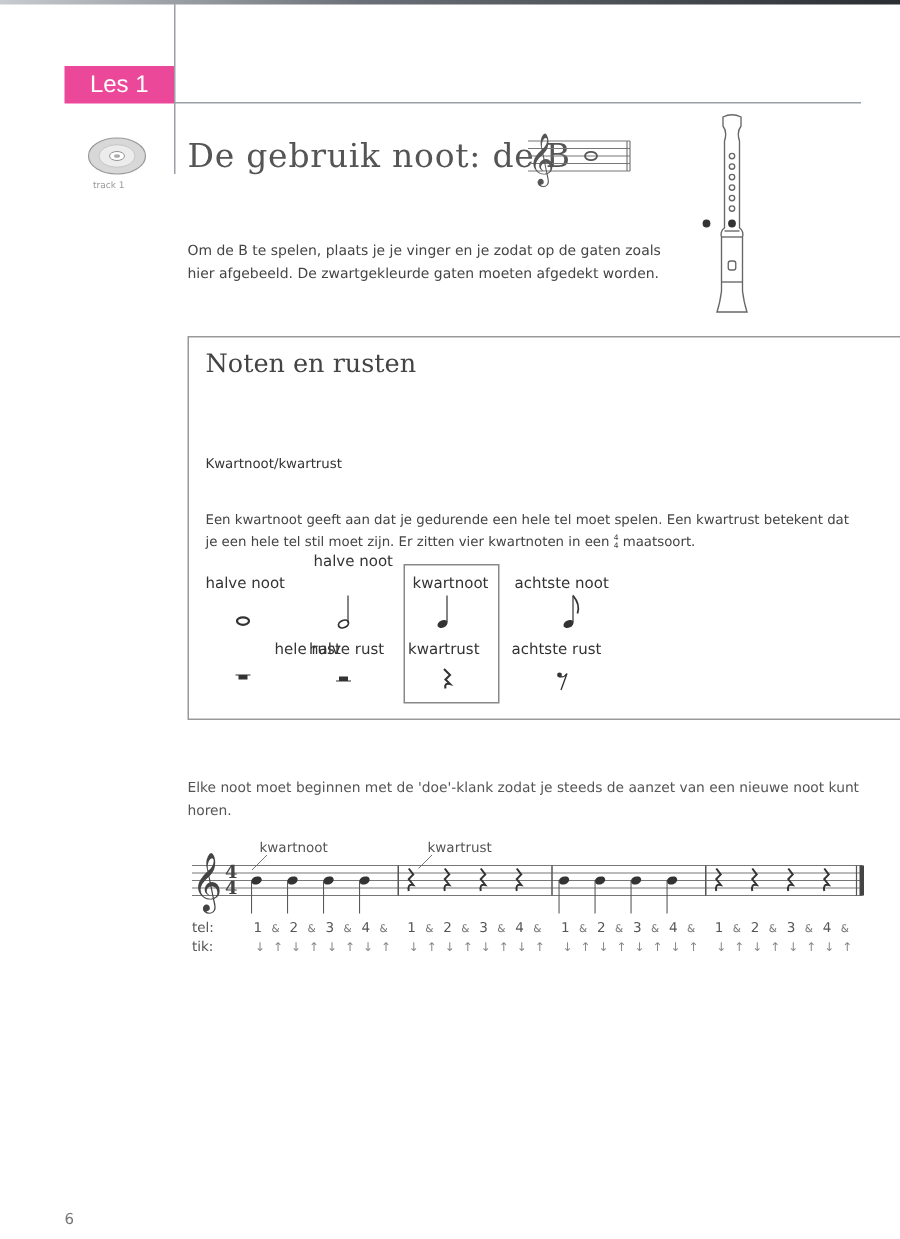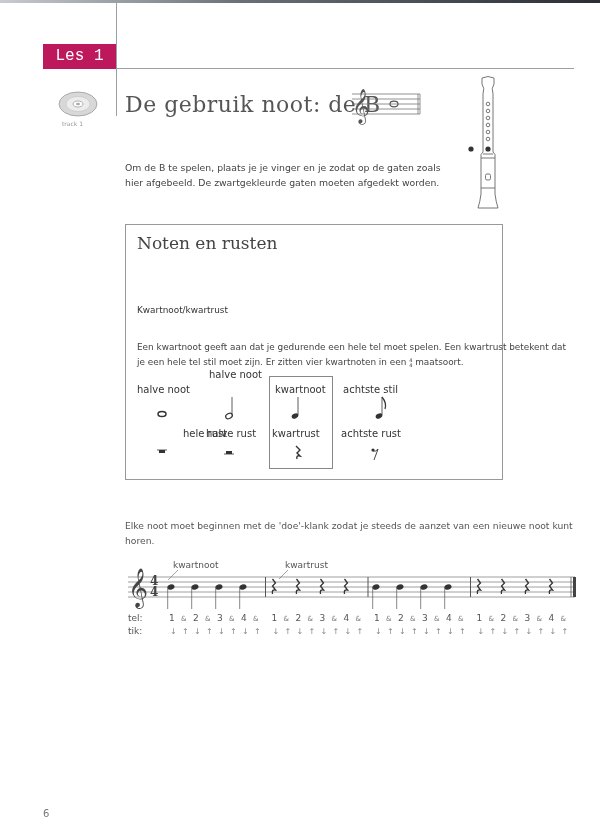--- a/index.html
+++ b/index.html
@@ -1,27 +1,27 @@
 <!DOCTYPE html>
 <html><head>
 <meta charset="utf-8">
 <style>
   html,body{margin:0;padding:0;background:#fff;}
   body{width:600px;height:826px;position:relative;overflow:hidden;font-family:"DejaVu Sans",sans-serif;color:#333;}
   .topbar{position:absolute;left:0;top:0;width:600px;height:3px;background:linear-gradient(90deg,#c8ccd0,#6b7078 40%,#2a2e33);}
   .vline{position:absolute;left:116px;top:0;width:1px;height:116px;background:#9aa0a6;}
   .hline{position:absolute;left:116px;top:68px;width:458px;height:1px;background:#9aa0a6;}
-  .les{position:absolute;left:43px;top:44px;width:73px;height:25px;background:#be185d;color:#fff;font-family:Liberation Mono, monospace;font-size:16px;line-height:25px;text-align:center;}
+  .les{position:absolute;left:43px;top:44px;width:73px;height:25px;background:#ec4899;color:#fff;font-family:Liberation Sans, sans-serif;font-size:16px;line-height:25px;text-align:center;}
   .cd{position:absolute;left:57px;top:89px;}
   .cd-label{position:absolute;left:62px;top:120px;font-size:6px;color:#999;}
   .title{position:absolute;left:125px;top:92px;font-family:"DejaVu Serif",serif;font-size:22px;color:#555;letter-spacing:0.5px;}
   .title-staff{position:absolute;left:348px;top:84px;}
   .recorder{position:absolute;left:462px;top:74px;}
   .intro{position:absolute;left:125px;top:160px;width:330px;font-size:9.3px;line-height:15px;color:#444;}
-  .box{position:absolute;left:125px;top:224px;width:378px;height:256px;border:1px solid #999;box-sizing:border-box;}
+  .box{position:absolute;left:125px;top:224px;width:476px;height:256px;border:1px solid #999;box-sizing:border-box;}
   .box h2{position:absolute;left:11px;top:8px;margin:0;font-family:"DejaVu Serif",serif;font-weight:normal;font-size:17px;color:#444;}
   .box .p1{position:absolute;left:11px;top:40px;width:430px;font-size:8.9px;line-height:15px;color:#444;}
   .box .sub{position:absolute;left:11px;top:80px;font-size:8.9px;color:#333;}
   .box .p2{position:absolute;left:11px;top:115px;width:430px;font-size:8.9px;line-height:15px;color:#444;}
   .frac{display:inline-block;font-size:5px;line-height:5px;vertical-align:middle;text-align:center;}
   .hl{position:absolute;left:143px;top:151px;width:64px;height:93px;border:1px solid #888;box-sizing:border-box;}
   .nl{position:absolute;font-size:10px;color:#333;}
   .sym{position:absolute;}
   .intro2{position:absolute;left:125px;top:518px;width:455px;font-size:9.2px;line-height:15px;color:#555;}
   .music{position:absolute;left:120px;top:555px;}
@@ -85,21 +85,21 @@
 <div class="box">
   <h2>Noten en rusten</h2>
   <div class="sub">Kwartnoot/kwartrust</div>
   <div class="p2"><span>Een kwartnoot geeft aan dat je gedurende een hele tel moet spelen. Een kwartrust betekent dat je een hele tel stil moet zijn. Er zitten vier kwartnoten in een </span><span class="frac"><span>4</span><br><span>4</span></span><span> maatsoort.</span></div>
 
   <div class="hl"></div>
 
   <span class="nl" style="left:11px;top:159px;">halve noot</span>
   <span class="nl" style="left:83px;top:144px;text-align:center;">halve noot</span>
   <span class="nl" style="left:149px;top:159px;">kwartnoot</span>
-  <span class="nl" style="left:217px;top:159px;">achtste stil</span>
+  <span class="nl" style="left:217px;top:159px;">achtste noot</span>
 
   <svg class="sym" style="left:30px;top:184px;" width="12" height="10">
       <ellipse cx="6" cy="5" rx="4" ry="2.5" fill="none" stroke="#333" stroke-width="1.5"></ellipse>
     </svg>
   <svg class="sym" style="left:97px;top:170px;" width="14" height="26">
       <ellipse cx="6" cy="21" rx="3.5" ry="2.4" fill="none" stroke="#333" stroke-width="1.2" transform="rotate(-25 6 21)"></ellipse>
       <line x1="9" y1="20" x2="9" y2="2" stroke="#333" stroke-width="0.8"></line>
     </svg>
   <svg class="sym" style="left:163px;top:170px;" width="14" height="26">
       <ellipse cx="6" cy="21" rx="3.5" ry="2.4" fill="#333" transform="rotate(-25 6 21)"></ellipse>

